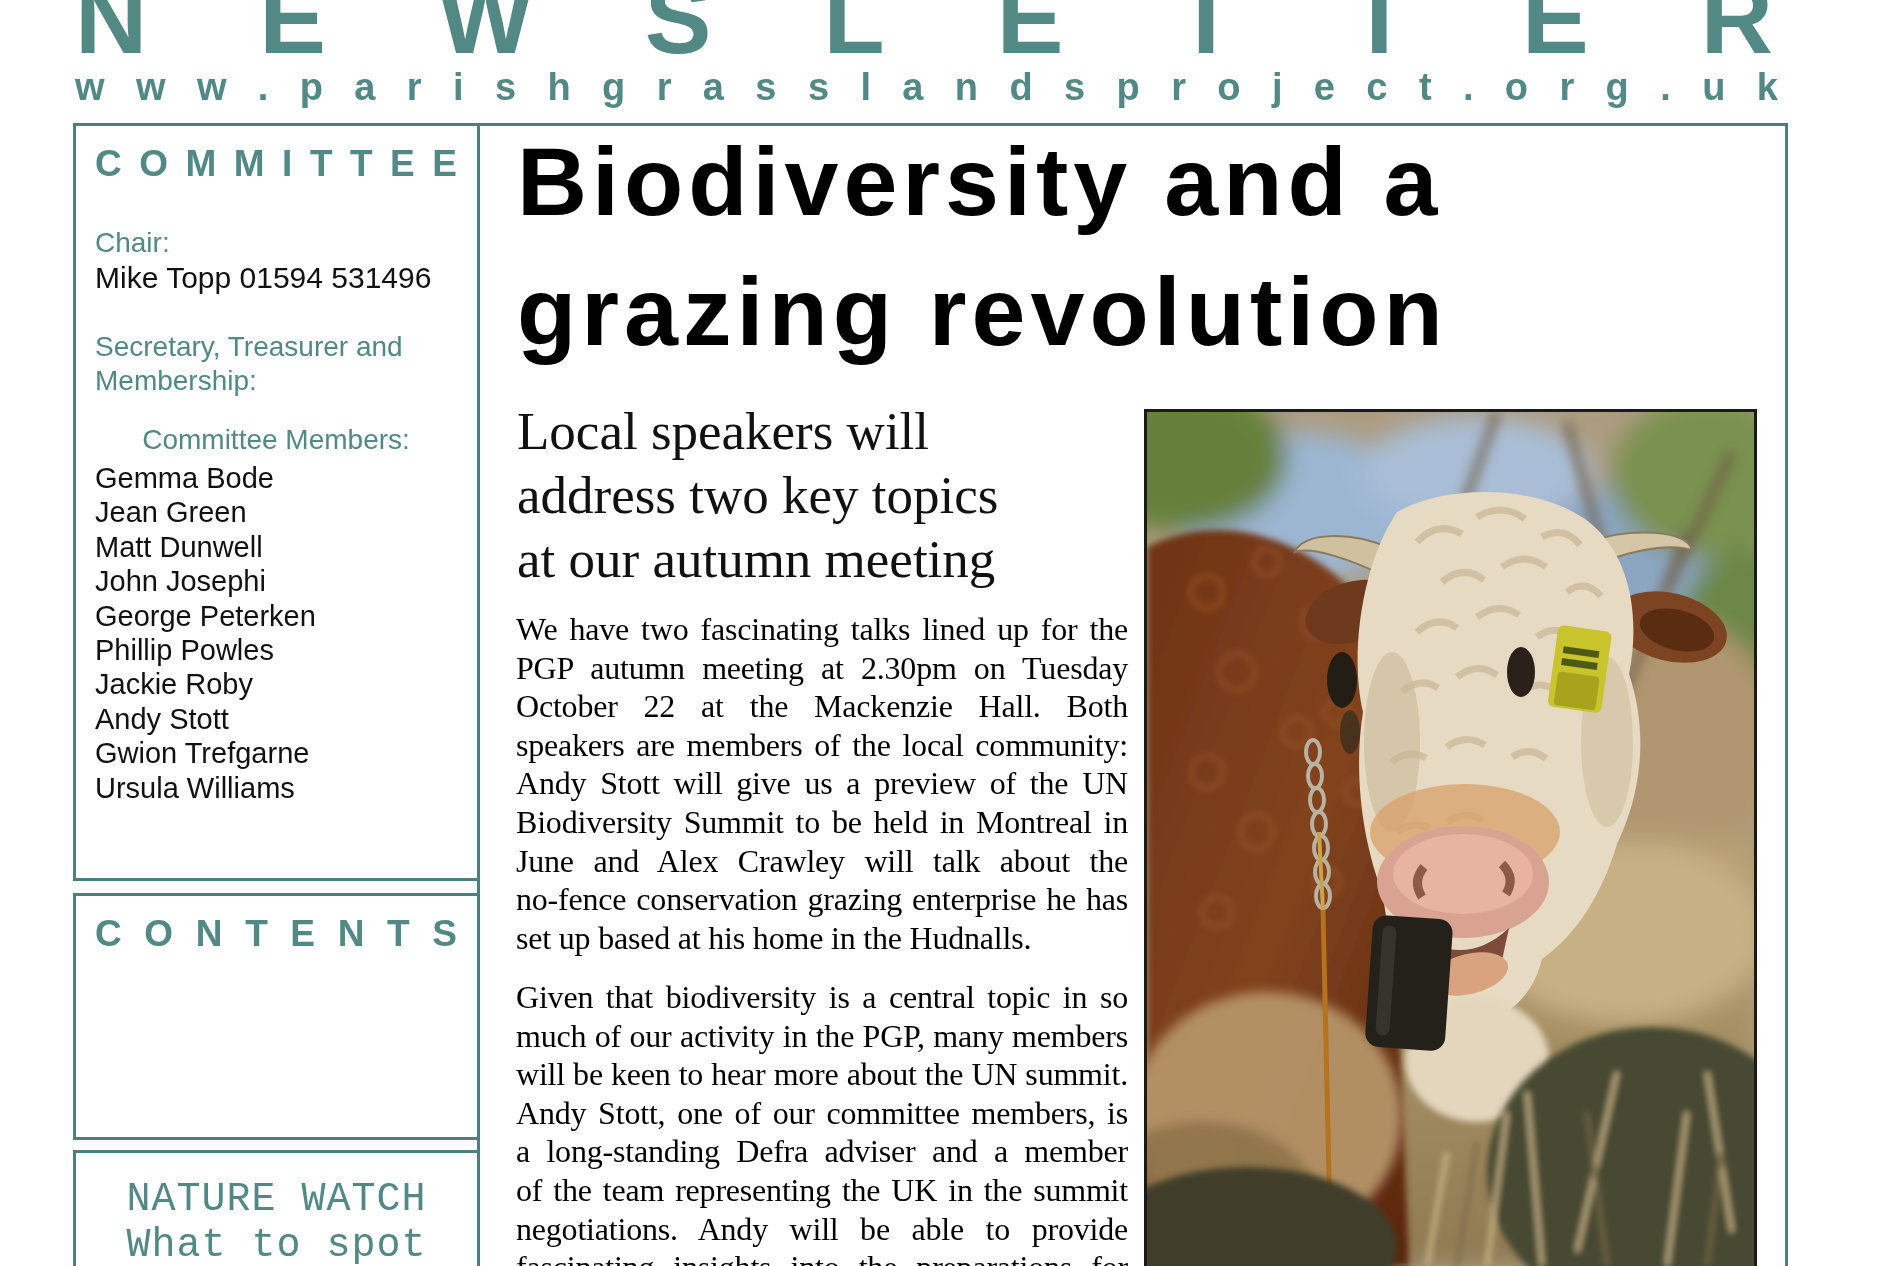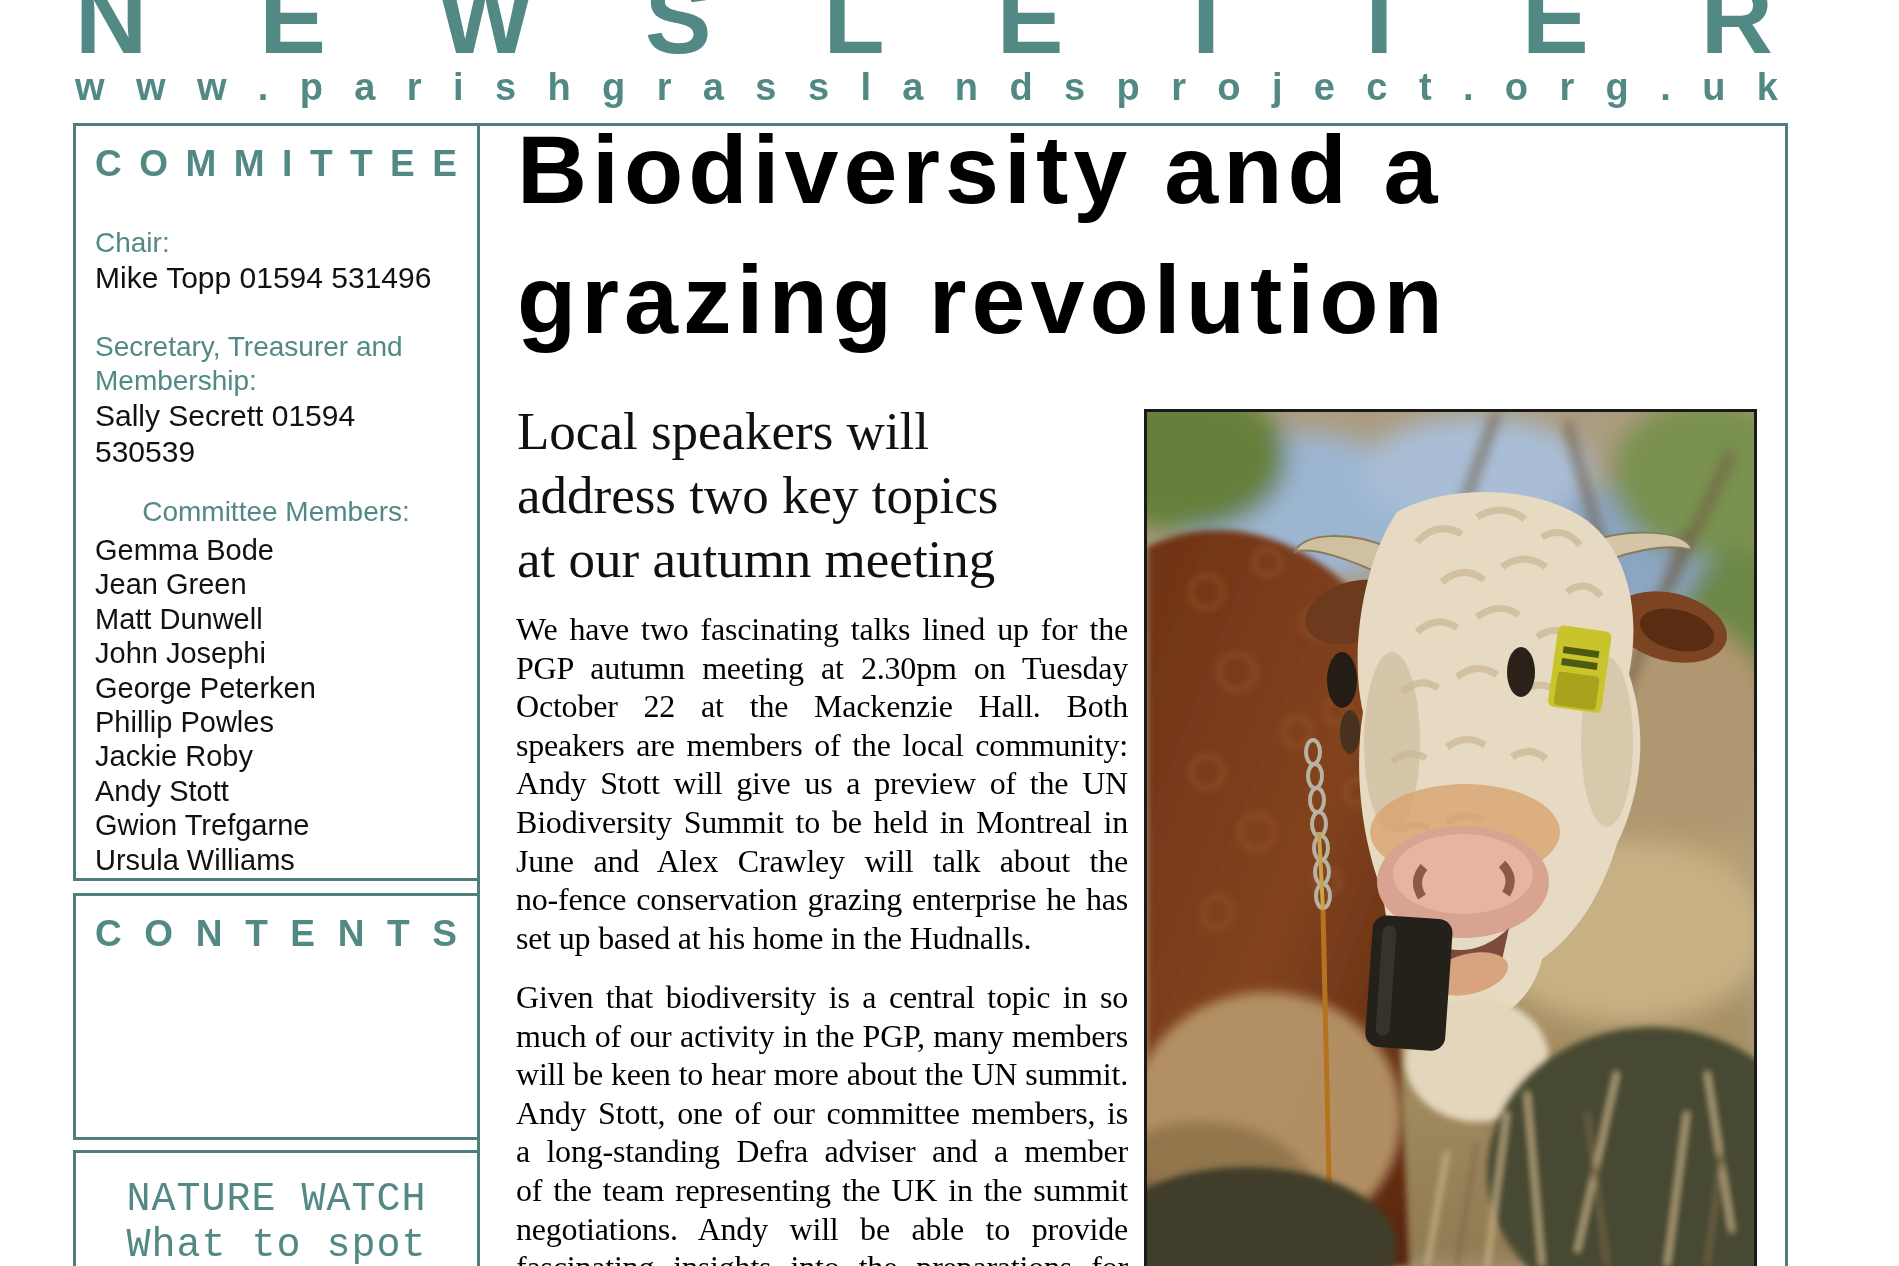--- a/index.html
+++ b/index.html
@@ -19,21 +19,21 @@
   .box-contents{top:893px;height:247px;padding:18px 20px 0 19px;}
   .box-nature{top:1150px;height:160px;padding:24px 10px 0 10px;text-align:center;}
   .side-heading{display:flex;justify-content:space-between;font-size:37px;line-height:40px;
     font-weight:bold;color:var(--teal);}
   .role-label{color:var(--teal);font-size:28px;line-height:34px;}
   .role-value{color:#111;font-size:30px;line-height:36px;}
   .member{color:#111;font-size:29px;line-height:34.4px;}
   .toc-row{display:flex;justify-content:space-between;color:#111;font-size:29px;line-height:34px;}
   .nature-line{font-family:Liberation Mono, monospace;color:var(--teal);font-size:40px;line-height:46px;letter-spacing:1px;}
   
-  .headline{left:517px;top:105px;width:1270px;font-weight:bold;color:#000;
+  .headline{left:517px;top:117px;width:1270px;font-weight:bold;color:#000;
     font-size:97px;line-height:130px;letter-spacing:5px;white-space:nowrap;}
   .subhead{left:517px;top:399px;width:640px;color:#111;font-size:53px;line-height:64px;white-space:nowrap;font-family:Liberation Serif, serif;}
   .bodycol{left:516px;width:612px;font-family:"Liberation Serif",serif;color:#000;
     font-size:32px;line-height:38.6px;letter-spacing:-0.2px;}
   .body-line{text-align:justify;text-align-last:justify;}
   .body-line.last{text-align-last:left;}
   .p1{top:610px;} .p2{top:978px;}
   
   .photo{left:1144px;top:409px;width:607px;height:854px;border:3px solid #1a1a1a;background:#b3a184;}
   .photo svg{display:block;}
@@ -104,21 +104,20 @@
         <span>M</span>
         <span>I</span>
         <span>T</span>
         <span>T</span>
         <span>E</span>
         <span>E</span>
       </div>
     <div class="role-label" style="margin-top:42px;">Chair:</div>
     <div class="role-value">Mike Topp 01594 531496</div>
     <div class="role-label" style="margin-top:34px;width:320px;">Secretary, Treasurer and Membership:</div>
-    <div class="role-value">Sally Secrett 01594 530539</div>
     <div class="role-label" style="margin-top:25px;text-align:center;">Committee Members:</div>
     <div style="margin-top:4px;">
         <div class="member">Gemma Bode</div>
         <div class="member">Jean Green</div>
         <div class="member">Matt Dunwell</div>
         <div class="member">John Josephi</div>
         <div class="member">George Peterken</div>
         <div class="member">Phillip Powles</div>
         <div class="member">Jackie Roby</div>
         <div class="member">Andy Stott</div>

